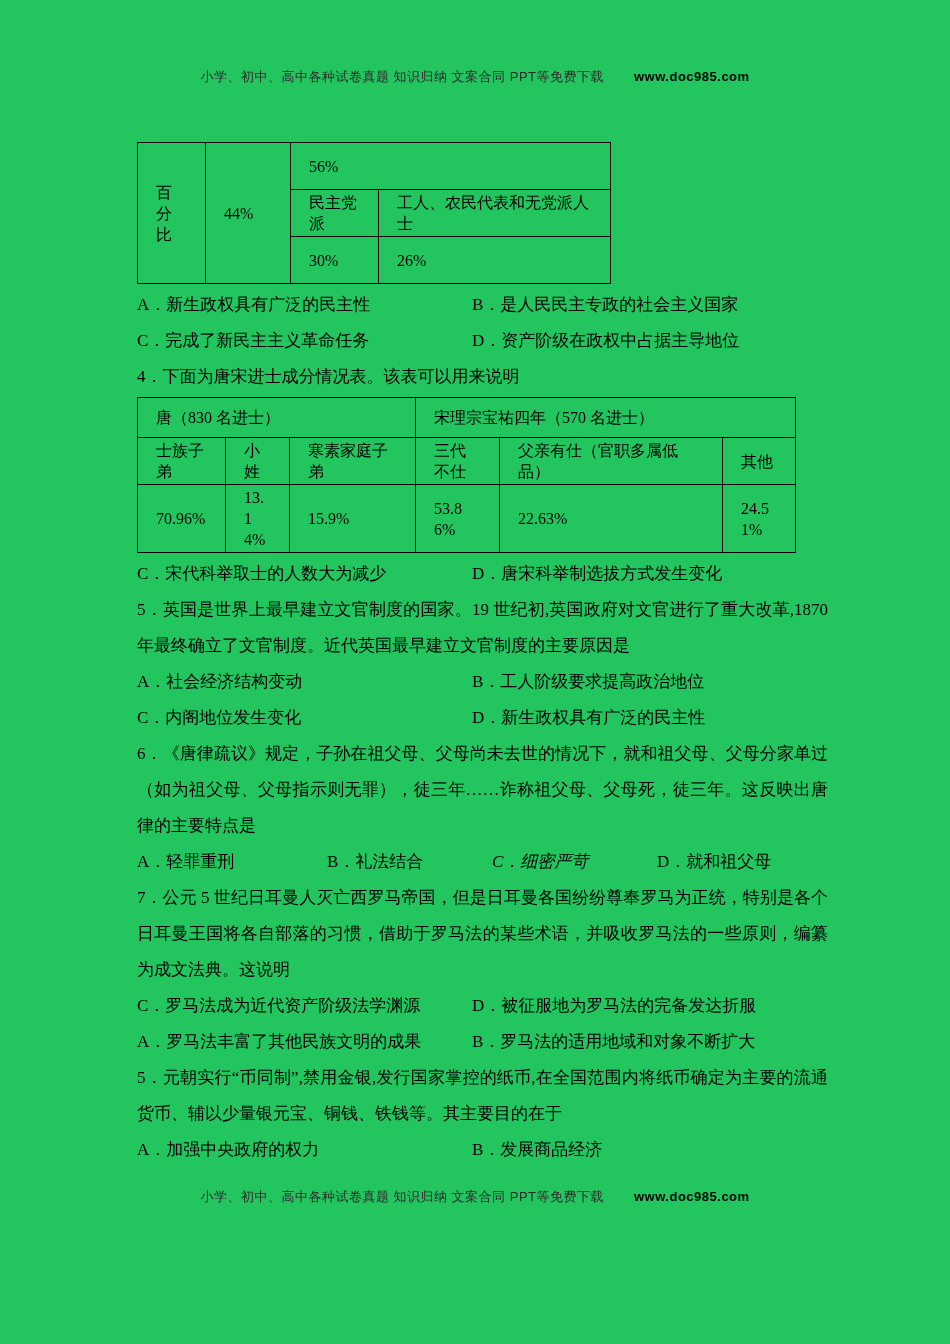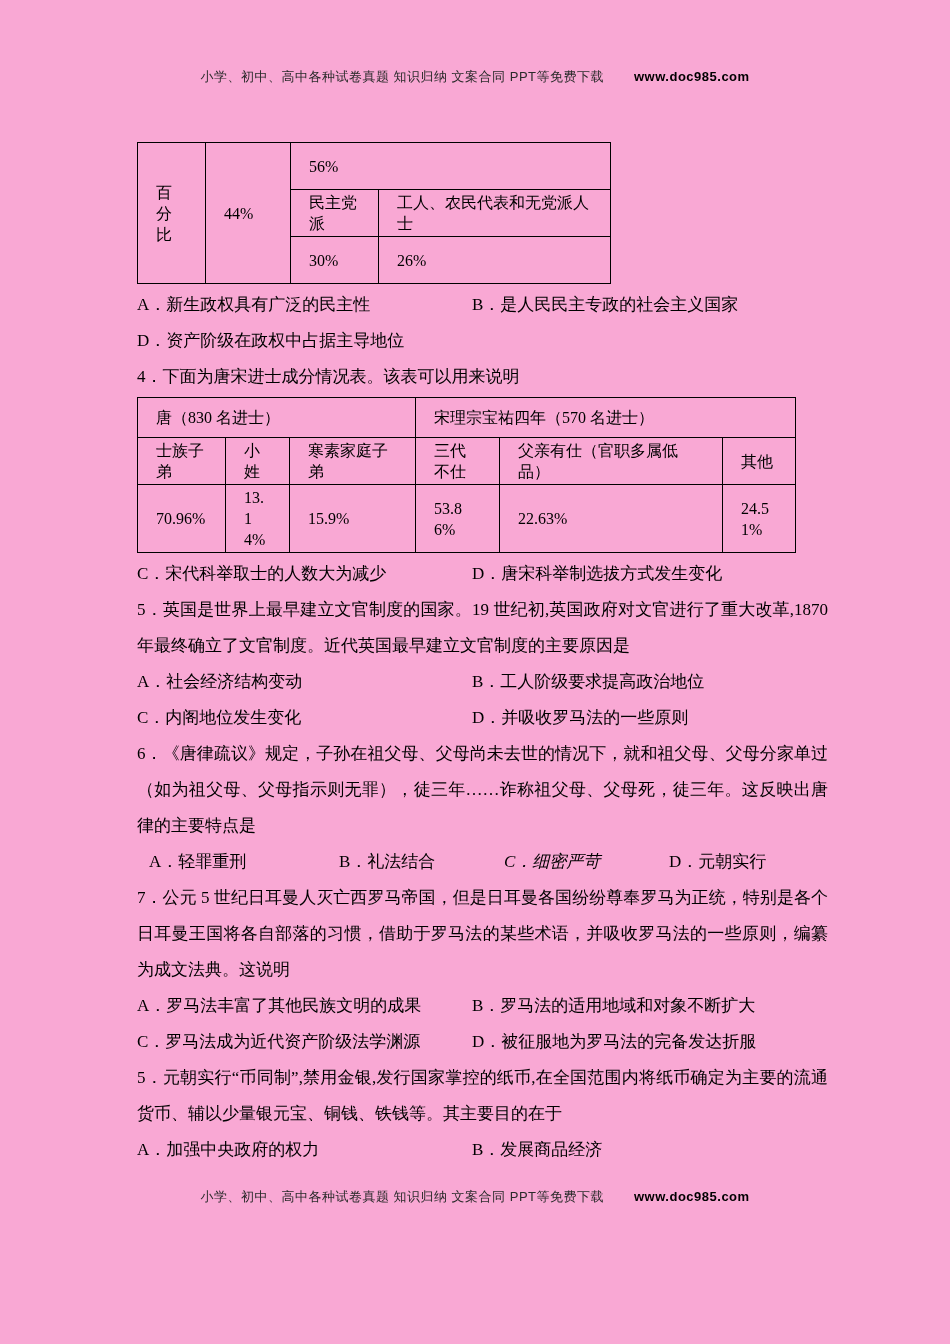--- a/index.html
+++ b/index.html
@@ -1,21 +1,21 @@
 <!DOCTYPE html>
 <html><head>
 <meta charset="utf-8">
 <style>
   * { margin: 0; padding: 0; box-sizing: border-box; }
   html, body { background: #ffffff; }
   .page {
     position: relative;
     width: 950px;
     height: 1344px;
-    background: #f9a8d4;
+    background: #22c55e;
     color: #000000;
     font-family: "Liberation Serif", "DejaVu Serif", serif;
     overflow: hidden;
   }
   .runner {
     position: absolute;
     left: 0;
     right: 0;
     text-align: center;
     font-size: 13px;
@@ -36,21 +36,21 @@
     left: 137px;
     width: 691px;
     font-size: 17px;
     line-height: 36px;
   }
   .stem {
     text-align: justify;
   }
   .opt-row { display: flex; }
   .opt-row .w-a { width: 335px; flex: 0 0 auto; }
-  .opt-row.opt4 .o1 { width: 173px; flex: 0 0 auto; margin-left: 12px; }
+  .opt-row.opt4 .o1 { width: 173px; flex: 0 0 auto; }
   .opt-row.opt4 .o2 { width: 165px; flex: 0 0 auto; margin-left: 17px; }
   .opt-row.opt4 .o3 { width: 165px; flex: 0 0 auto; font-style: italic; }
 
   table.tbl {
     border-collapse: collapse;
     table-layout: fixed;
     margin: 2px 0 3px 0;
   }
   table.tbl td {
     border: 1px solid #000000;
@@ -112,20 +112,21 @@
           <td>26%</td>
         </tr>
       </tbody>
     </table>
 
     <div class="opt-row">
       <span class="w-a">A．新生政权具有广泛的民主性</span>
       <span>B．是人民民主专政的社会主义国家</span>
     </div>
     <div class="opt-row">
+      <span class="w-a">C．完成了新民主主义革命任务</span>
       <span>D．资产阶级在政权中占据主导地位</span>
     </div>
 
     <div class="stem">4．下面为唐宋进士成分情况表。该表可以用来说明</div>
 
     <table class="tbl tbl2">
       <colgroup>
           <col class="k1">
           <col class="k2">
           <col class="k3">
@@ -162,39 +163,39 @@
       <span>D．唐宋科举制选拔方式发生变化</span>
     </div>
 
     <div class="stem">5．英国是世界上最早建立文官制度的国家。19 世纪初,英国政府对文官进行了重大改革,1870 年最终确立了文官制度。近代英国最早建立文官制度的主要原因是</div>
     <div class="opt-row">
       <span class="w-a">A．社会经济结构变动</span>
       <span>B．工人阶级要求提高政治地位</span>
     </div>
     <div class="opt-row">
       <span class="w-a">C．内阁地位发生变化</span>
-      <span>D．并吸收罗马法的一些原则</span>
+      <span>D．新生政权具有广泛的民主性</span>
     </div>
 
     <div class="stem">6．《唐律疏议》规定，子孙在祖父母、父母尚未去世的情况下，就和祖父母、父母分家单过（如为祖父母、父母指示则无罪），徒三年……诈称祖父母、父母死，徒三年。这反映出唐律的主要特点是</div>
     <div class="opt-row opt4">
       <span class="o1">A．轻罪重刑</span>
       <span class="o2">B．礼法结合</span>
       <span class="o3">C．细密严苛</span>
-      <span>D．元朝实行</span>
+      <span>D．就和祖父母</span>
     </div>
 
     <div class="stem">7．公元 5 世纪日耳曼人灭亡西罗马帝国，但是日耳曼各国纷纷尊奉罗马为正统，特别是各个日耳曼王国将各自部落的习惯，借助于罗马法的某些术语，并吸收罗马法的一些原则，编纂为成文法典。这说明</div>
+    <div class="opt-row">
+      <span class="w-a">C．罗马法成为近代资产阶级法学渊源</span>
+      <span>D．被征服地为罗马法的完备发达折服</span>
+    </div>
     <div class="opt-row">
       <span class="w-a">A．罗马法丰富了其他民族文明的成果</span>
       <span>B．罗马法的适用地域和对象不断扩大</span>
-    </div>
-    <div class="opt-row">
-      <span class="w-a">C．罗马法成为近代资产阶级法学渊源</span>
-      <span>D．被征服地为罗马法的完备发达折服</span>
     </div>
 
     <div class="stem">5．元朝实行“币同制”,禁用金银,发行国家掌控的纸币,在全国范围内将纸币确定为主要的流通货币、辅以少量银元宝、铜钱、铁钱等。其主要目的在于</div>
     <div class="opt-row">
       <span class="w-a">A．加强中央政府的权力</span>
       <span>B．发展商品经济</span>
     </div>
 
   </div>
 

